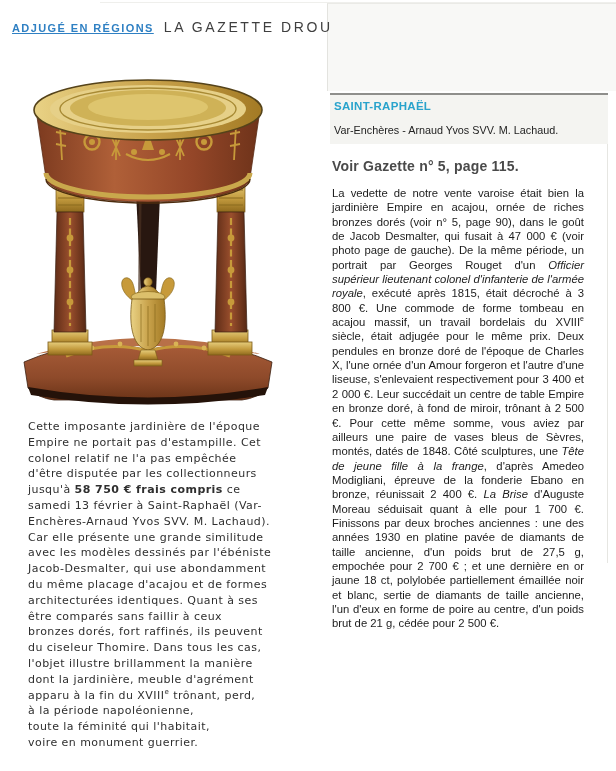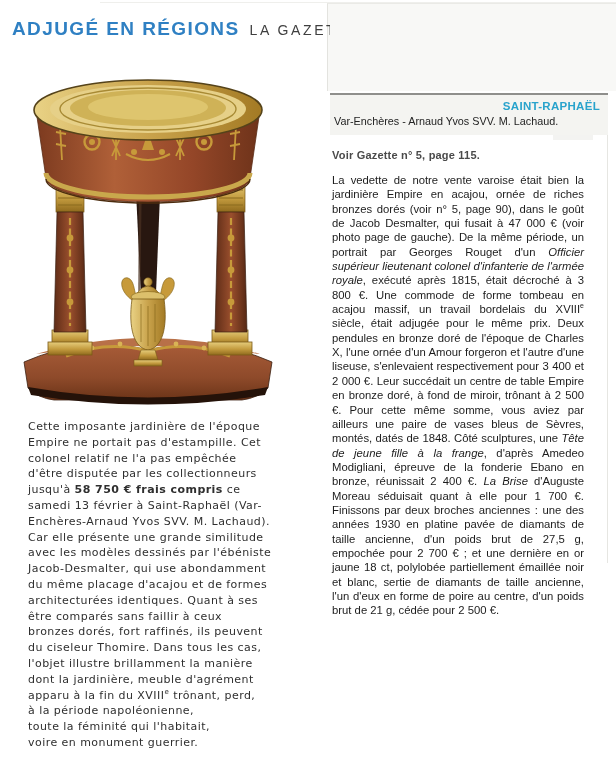--- a/index.html
+++ b/index.html
@@ -6,22 +6,23 @@
   #page{
     position:relative;width:616px;height:771px;background:#ffffff;overflow:hidden;
     font-family:"Liberation Sans",sans-serif;color:#1e1e1e;
   }
   
   #masthead{
     position:absolute;left:12px;top:18px;width:318px;height:26px;
     overflow:hidden;white-space:nowrap;
   }
   #masthead .section{
-    display:inline-block;font-size:19px;font-weight:700;letter-spacing:1.4px;
+    display:inline-block;font-size:11px;font-weight:700;letter-spacing:1.4px;
     color:#2f80c3;
+    text-decoration:underline;
   }
   #masthead .publication{
     display:inline-block;margin-left:10px;font-size:14px;font-weight:400;
     letter-spacing:2.6px;color:#3f3f3f;
   }
   
   .scan-block{
     position:absolute;left:327px;top:3px;width:289px;height:87px;
     background:#f8f8f6;border-left:1px solid #e3e3df;border-top:1px solid #eaeae6;
   }
@@ -37,28 +38,28 @@
     letter-spacing:.45px;color:#2f2f2f;
   }
   .cap-line{white-space:nowrap;}
   
   #article-panel{position:absolute;left:330px;top:93px;width:278px;}
   #article-head{
     background:#f4f4f1;border-top:2px solid #8f8f8c;
     padding:5px 8px 8px 4px;
   }
   #article-city{
-    font-size:11.5px;font-weight:700;letter-spacing:.3px;color:#29a3cc;text-align:right;
+    font-size:11.5px;font-weight:700;letter-spacing:.3px;color:#29a3cc;
   }
   #article-house{
-    margin-top:3px;font-size:10.8px;color:#232323;
+    margin-top:12px;font-size:10.8px;color:#232323;
   }
   #article-ref{
     margin-top:14px;margin-left:2px;
-    font-size:11px;font-weight:700;letter-spacing:.2px;color:#4a4a4a;
+    font-size:14px;font-weight:700;letter-spacing:.2px;color:#4a4a4a;
   }
   #article-body{
     margin-top:12px;margin-left:2px;width:252px;
     font-size:11.3px;line-height:14.35px;text-align:justify;color:#1c1c1c;
   }
   .sg-b{font-weight:700;}
   .sg-i{font-style:italic;}
   .sg-sup{vertical-align:super;font-size:7px;line-height:0;}
 </style>
 </head>

